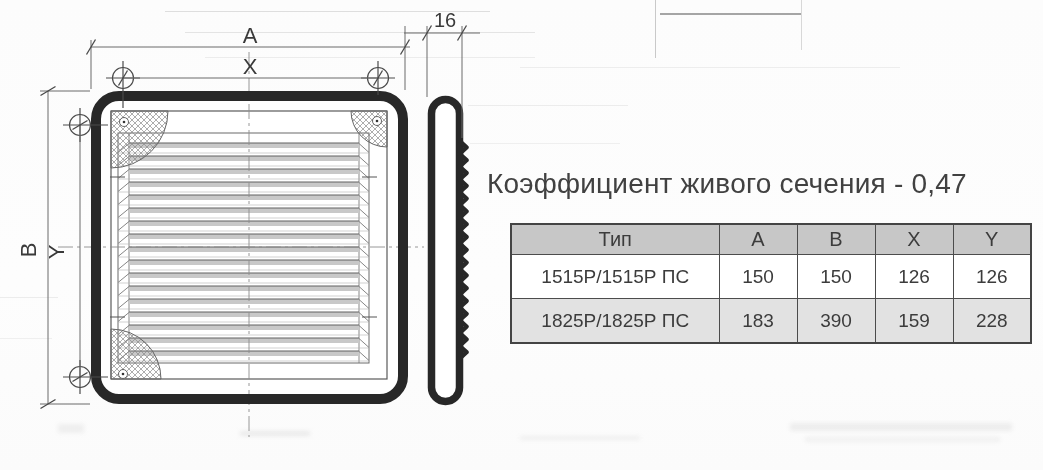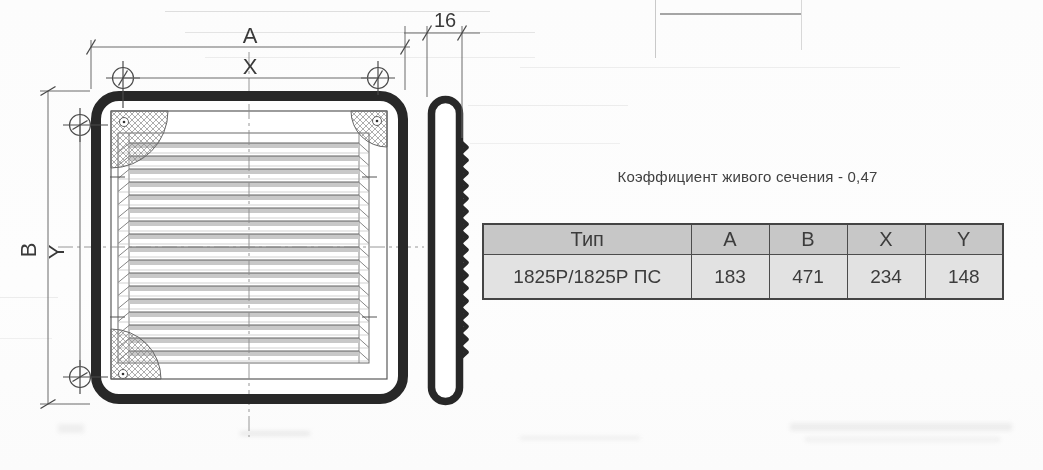--- a/index.html
+++ b/index.html
@@ -9,25 +9,25 @@
     font-family:"Liberation Sans", sans-serif;color:#3c3c3c;
   }
   
   .artifact{position:absolute;pointer-events:none;}
   .smudge{position:absolute;background:#dcdcdc;opacity:.55;filter:blur(2px);pointer-events:none;}
   
   #drawing{position:absolute;left:0;top:0;}
   
   #section-title{
     position:absolute;left:487px;top:168px;width:521px;
-    text-align:center;font-size:15px;letter-spacing:.2px;color:#414141;
+    text-align:left;font-size:28px;letter-spacing:.2px;color:#414141;
   }
   
   #spec-table{
-    position:absolute;left:482px;top:223px;width:522px;
+    position:absolute;left:510px;top:223px;width:522px;
     border-collapse:collapse;table-layout:fixed;
     font-size:19px;color:#3c3c3c;
   }
   #spec-table th,#spec-table td{
     border:1.5px solid #4c4c4c;text-align:center;vertical-align:middle;
     padding:0;overflow:hidden;white-space:nowrap;
   }
   #spec-table{border:2px solid #444;}
   #spec-table th{height:29px;font-weight:normal;background:#c7c7c7;font-size:20px;}
   #spec-table td{height:43px;background:#ffffff;}
@@ -200,23 +200,30 @@
     <thead>
       <tr>
         <th>Тип</th>
         <th>A</th>
         <th>B</th>
         <th>X</th>
         <th>Y</th>
       </tr>
     </thead>
     <tbody>
+      <tr>
+        <td>1515Р/1515Р ПС</td>
+        <td>150</td>
+        <td>150</td>
+        <td>126</td>
+        <td>126</td>
+      </tr>
       <tr class="alt">
         <td>1825Р/1825Р ПС</td>
         <td>183</td>
-        <td>471</td>
-        <td>234</td>
-        <td>148</td>
+        <td>390</td>
+        <td>159</td>
+        <td>228</td>
       </tr>
     </tbody>
   </table>
 
 </div>
 
 </body></html>

